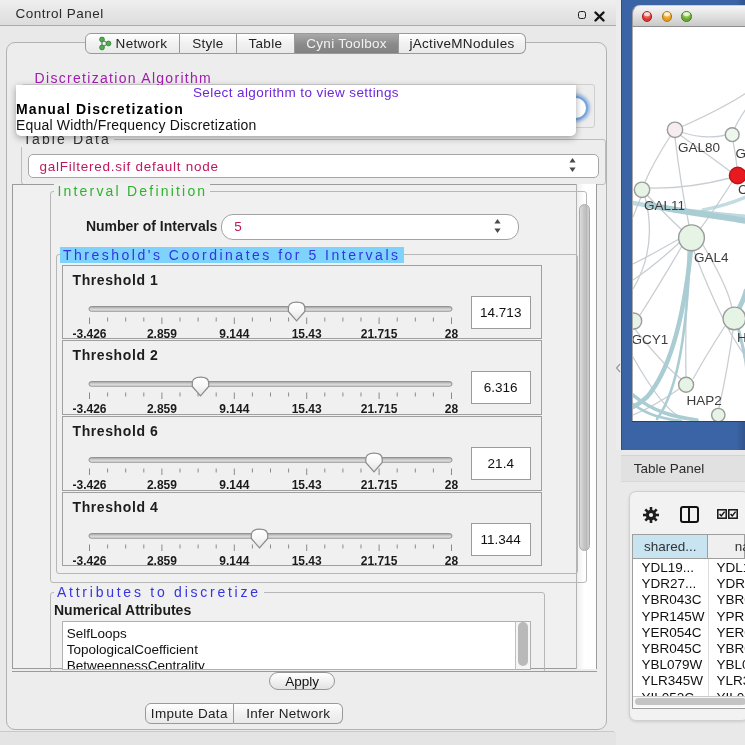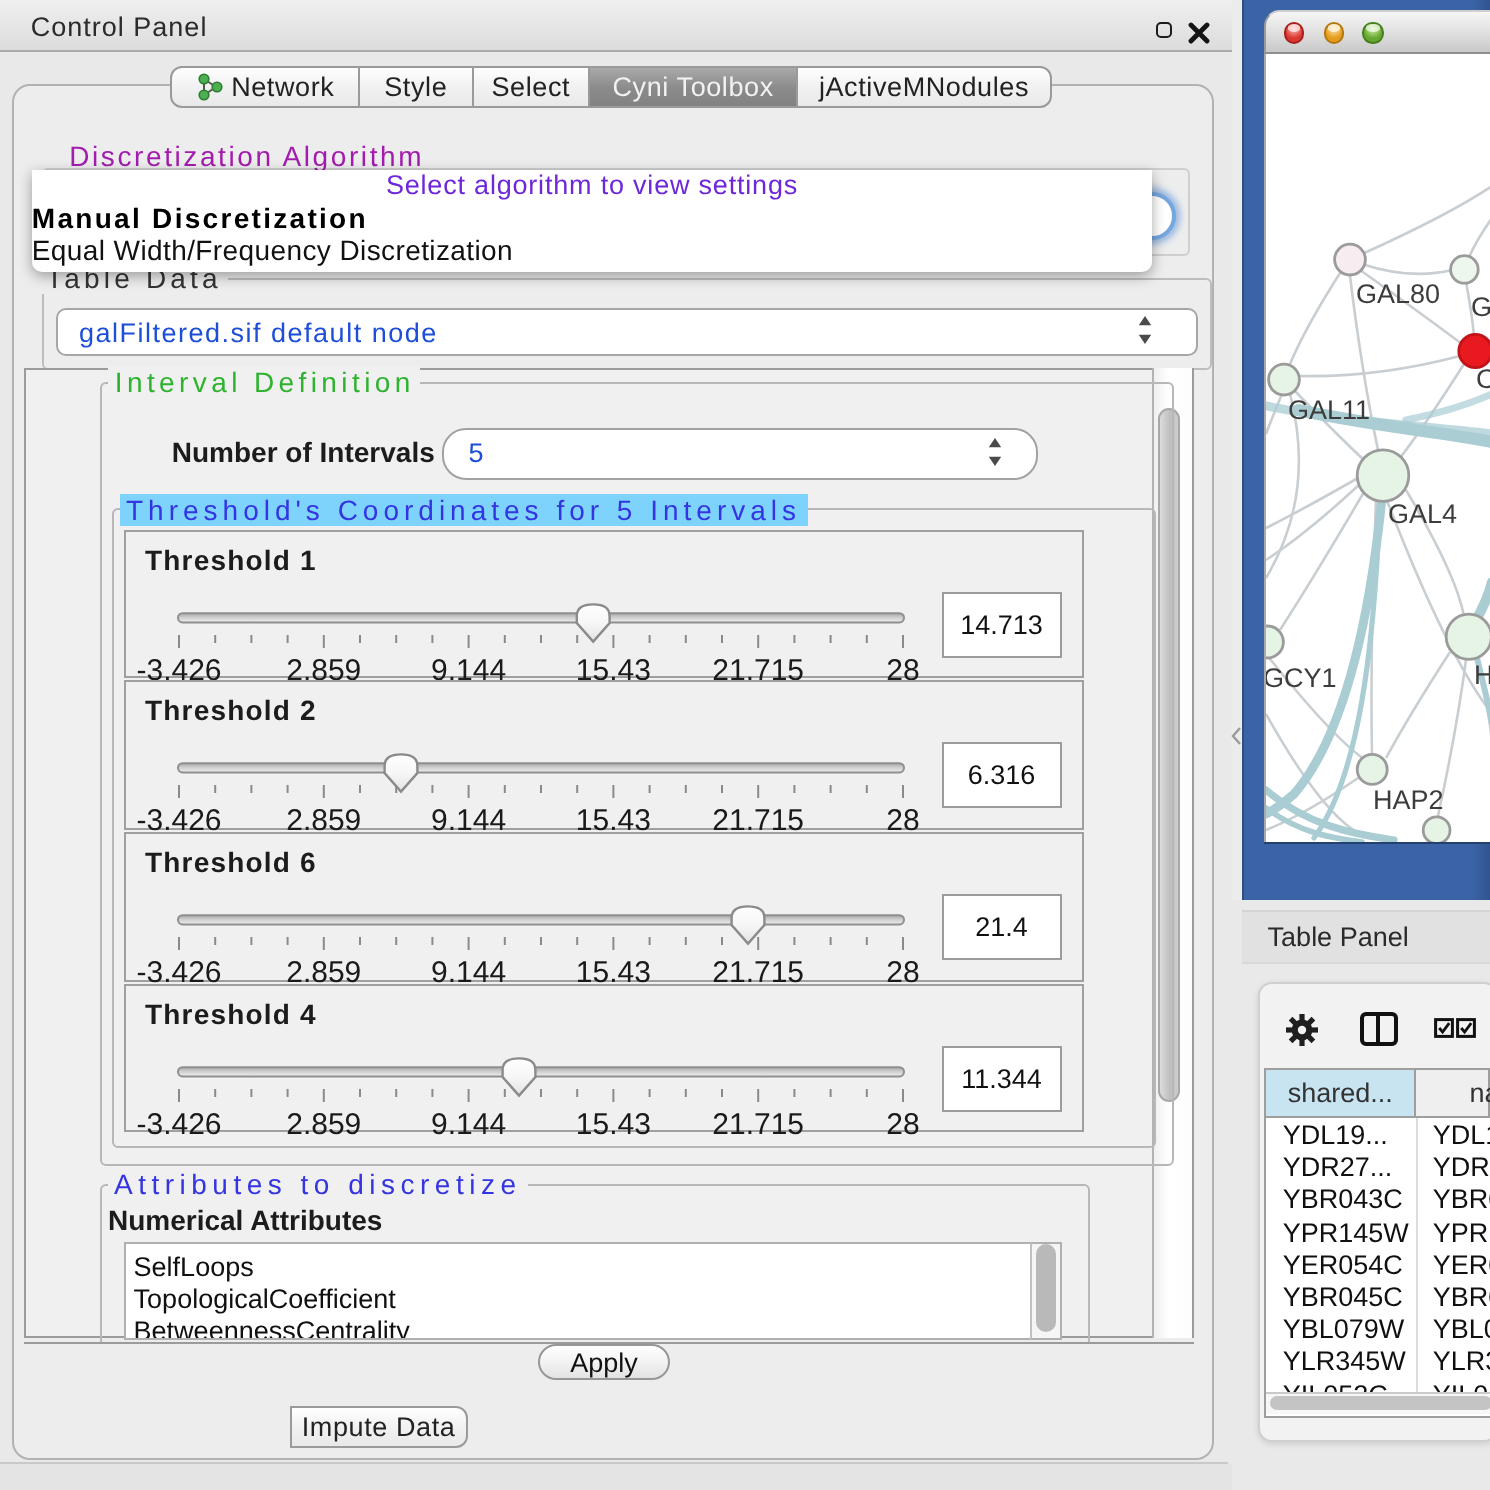--- a/index.html
+++ b/index.html
@@ -7,27 +7,27 @@
 .seg{display:flex;position:absolute;height:21px}
 .seg>div{box-sizing:border-box;border:1px solid #9a9a9a;border-left:none;
  background:linear-gradient(#ffffff,#f2f2f2 45%,#e9e9e9);display:flex;align-items:center;
  justify-content:center;font-size:13.5px;color:#222;letter-spacing:.3px;white-space:nowrap}
 .seg>div:first-child{border-left:1px solid #9a9a9a;border-radius:6px 0 0 6px}
 .seg>div:last-child{border-radius:0 6px 6px 0}
 .seg>div.sel{background:linear-gradient(#a9a9a9,#8a8a8a 55%,#828282);color:#f2f2f2}
 .gt{position:absolute;background:#ededed;padding:0 3px;font-size:14px;color:#333;white-space:nowrap}
 .gb{position:absolute;border:1px solid #bdbdbd;border-radius:3px}
 .combo{position:absolute;background:#fff;border:1px solid #a6a6a6;display:flex;align-items:center;
- font-size:13.5px;color:#1d4ed8}
+ font-size:13.5px;color:#be185d}
 .spin{position:absolute;width:7px}
 .bold{font-weight:bold}
 .thr{position:absolute;left:62px;width:478px;height:72.5px;border:1px solid #9f9f9f;background:#f0f0f0}
 .vbox{position:absolute;left:408px;top:30px;width:57.5px;height:31px;background:#fff;border:1px solid #9b9b9b;
  display:flex;align-items:center;justify-content:center;font-size:13.5px;color:#111}
-.ticklab{position:absolute;transform:translateX(-50%);font-size:15px;font-weight:normal;color:#1a1a1a;white-space:nowrap}
+.ticklab{position:absolute;transform:translateX(-50%);font-size:12px;font-weight:bold;color:#1a1a1a;white-space:nowrap}
 .row{position:absolute;font-size:13.5px;color:#101010;white-space:nowrap}
 </style></head><body>
 <div class="a" style="left:616px;top:0;width:129px;height:450px;background:#ececec"></div>
 <div class="a" style="left:620.6px;top:0;width:124.4px;height:449.7px;background:#3b64a6;border-left:1.5px solid #2e4f84"></div>
 <div class="a" style="left:736px;top:0;width:9px;height:449.7px;background:linear-gradient(90deg,rgba(0,0,0,0),rgba(20,35,70,.25))"></div>
 <div class="a" style="left:632px;top:5px;width:113px;height:22.3px;border-radius:8px 0 0 0;background:linear-gradient(#f6f6f6,#dcdcdc 60%,#c9c9c9);border-bottom:1px solid #8f8f8f;border-left:1px solid #9a9a9a;border-top:1px solid #cfcfcf"></div>
 <div class="a" style="left:641.8px;top:11.4px;width:10.4px;height:10.4px;border-radius:50%;background:radial-gradient(circle at 50% 28%, #ffb0ad 0%, #d93830 60%, #d93830 100%);border:1px solid #a8201c"></div>
 <div class="a" style="left:643.8px;top:12.2px;width:6.4px;height:3.4px;border-radius:50%;background:rgba(255,255,255,.65)"></div>
 <div class="a" style="left:661.5999999999999px;top:11.4px;width:10.4px;height:10.4px;border-radius:50%;background:radial-gradient(circle at 50% 28%, #ffe2a0 0%, #e39c1e 60%, #e39c1e 100%);border:1px solid #b3770e"></div>
 <div class="a" style="left:663.5999999999999px;top:12.2px;width:6.4px;height:3.4px;border-radius:50%;background:rgba(255,255,255,.65)"></div>
@@ -161,21 +161,21 @@
         <g stroke="#555" stroke-width="1">
           <line x1="4" y1="3.5" x2="10" y2="7.5"></line>
           <line x1="4" y1="11.5" x2="10" y2="7.5"></line>
           <line x1="4" y1="3.5" x2="4" y2="11.5"></line>
         </g>
         <circle cx="4" cy="3.5" r="2.4" fill="#4caf50" stroke="#2e7d32" stroke-width=".8"></circle>
         <circle cx="4" cy="11.5" r="2.4" fill="#4caf50" stroke="#2e7d32" stroke-width=".8"></circle>
         <circle cx="10.5" cy="7.5" r="2.4" fill="#4caf50" stroke="#2e7d32" stroke-width=".8"></circle>
       </svg>Network</div>
 <div style="width:57px">Style</div>
-<div style="width:58px">Select</div>
+<div style="width:58px">Table</div>
 <div class="sel" style="width:104.4px">Cyni Toolbox</div>
 <div style="width:126.4px">jActiveMNodules</div>
 </div>
 <div class="gb" style="left:21px;top:83.5px;width:572px;height:42.3px;border-color:#cfcfcf"></div>
 <div class="gt" style="left:31.6px;top:70px;color:#a21caf;background:transparent;letter-spacing:1.3px">Discretization Algorithm</div>
 <div class="a" style="left:552px;top:95.8px;width:35.5px;height:24.4px;background:#fff;border:2px solid #74a7dd;border-radius:12px;box-shadow:0 0 3px 2.2px rgba(100,150,215,.6)"></div>
 <div class="gb" style="left:21px;top:139px;width:583px;height:44px"></div>
 <div class="gt" style="left:20px;top:131px;letter-spacing:2.1px">Table Data</div>
 <div class="combo" style="left:27.5px;top:154px;width:558px;height:22px;border-radius:5px;padding-left:11px;letter-spacing:.75px">galFiltered.sif default node</div>
 <svg class="a spin" style="left:569px;top:158px" width="7" height="14" viewBox="0 0 7 14">
@@ -356,19 +356,20 @@
 <div class="row" style="left:4px;top:3.5px;font-size:13.5px">SelfLoops</div>
 <div class="row" style="left:4px;top:19.7px;font-size:13.5px">TopologicalCoefficient</div>
 <div class="row" style="left:4px;top:35.9px;font-size:13.5px">BetweennessCentrality</div>
 </div>
 <div class="a" style="left:514.6px;top:621.3px;width:16px;height:49.2px;background:#f5f5f5;border:1px solid #b0b0b0;border-left:1px solid #c0c0c0"></div>
 <div class="a" style="left:518.3px;top:622.3px;width:9.5px;height:44px;border-radius:5px;background:#b9b9b9"></div>
 <div class="a" style="left:11.6px;top:670.5px;width:585px;height:2px;background:#ededed;border-top:1px solid #9b9b9b"></div>
 <div class="a" style="left:268.8px;top:672.3px;width:66.5px;height:18px;border:1px solid #979797;border-radius:9px;background:linear-gradient(#ffffff,#f2f2f2 50%,#e3e3e3);display:flex;align-items:center;justify-content:center;font-size:13.5px;color:#111">Apply</div>
 <div class="seg" style="left:144.6px;top:702.5px">
 <div style="width:89.4px">Impute Data</div>
+<div style="width:109.5px">Infer Network</div>
 </div>
 <div class="a" style="left:15.9px;top:85px;width:560px;height:50.5px;background:#fff;border-radius:0 0 5px 5px;box-shadow:0 2px 7px rgba(0,0,0,.35);z-index:50"></div>
 <div class="a" style="left:0;top:85px;width:592px;text-align:center;font-size:13.5px;color:#6d28d9;z-index:51;letter-spacing:.4px">Select algorithm to view settings</div>
 <div class="a bold" style="left:15.9px;top:100.8px;font-size:14px;color:#000;z-index:51;letter-spacing:1.15px">Manual Discretization</div>
 <div class="a" style="left:15.9px;top:117.2px;font-size:14px;color:#111;z-index:51;letter-spacing:.2px">Equal Width/Frequency Discretization</div>
 <svg class="a" style="left:614.5px;top:363px;z-index:5" width="6" height="10" viewBox="0 0 6 10">
     <path d="M5,1 L1.5,5 L5,9" fill="none" stroke="#9a9a9a" stroke-width="1.2"></path>
   </svg>
 </body></html>

